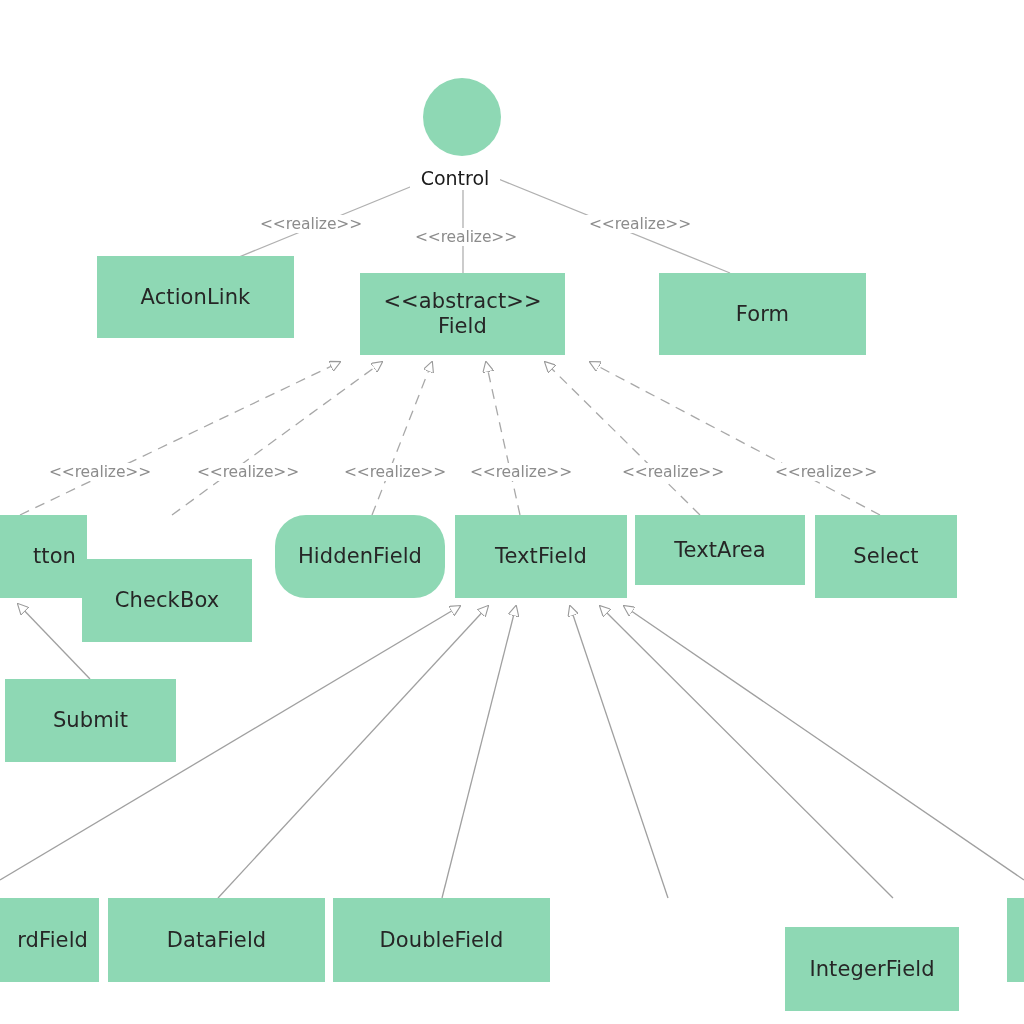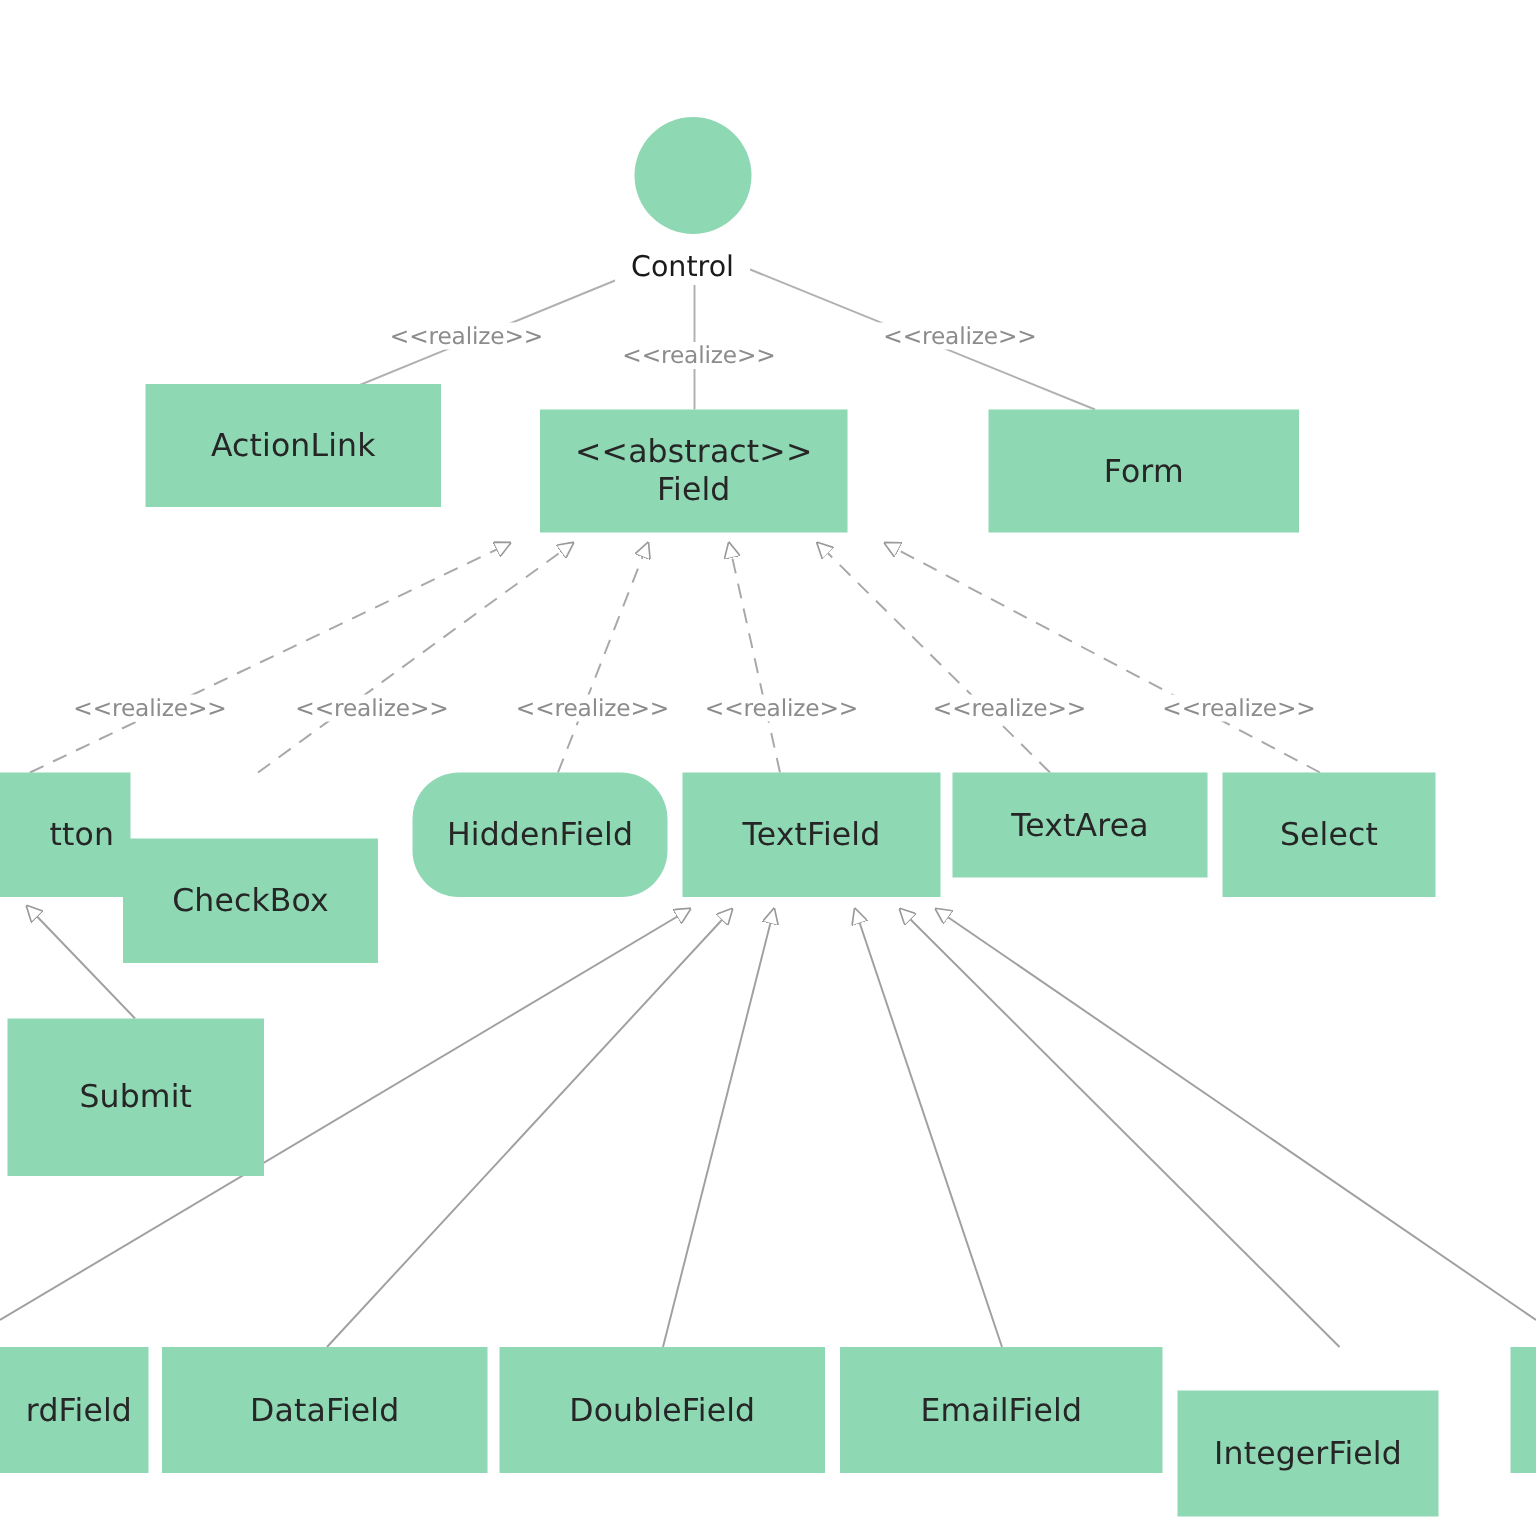--- a/index.html
+++ b/index.html
@@ -148,39 +148,36 @@
   </div>
 
   <div class="node" style="left:635px; top:515px; width:170px; height:70px;">
     <span class="node-title">TextArea</span>
   </div>
 
   <div class="node" style="left:815px; top:515px; width:142px; height:83px;">
     <span class="node-title">Select</span>
   </div>
 
-  <div class="node" style="left:5px; top:679px; width:171px; height:105px;">
+  <div class="node" style="left:5px; top:679px; width:171px; height:83px;">
     <span class="node-title">Submit</span>
   </div>
 
   <div class="node" style="left:-118px; top:898px; width:217px; height:84px; justify-content:flex-end; padding-right:11px;">
     <span class="node-title">rdField</span>
   </div>
 
   <div class="node" style="left:108px; top:898px; width:217px; height:84px;">
     <span class="node-title">DataField</span>
   </div>
 
   <div class="node" style="left:333px; top:898px; width:217px; height:84px;align-items:center;">
     <span class="node-title">DoubleField</span>
   </div>
 
-  <div class="node" style="left:560px; top:898px; width:215px; height:84px;">
-    <span class="node-title">EmailField</span>
-  </div>
 
   <div class="node" style="left:785px; top:898px; width:174px; height:84px;margin-top:29px;">
     <span class="node-title">IntegerField</span>
   </div>
 
   <div class="node" style="left:1007px; top:898px; width:80px; height:84px;">
     <span class="node-title"></span>
   </div>
 
   <div class="stereo-label" style="left:243px; top:215px; width:130px;">&lt;&lt;realize&gt;&gt;</div>

